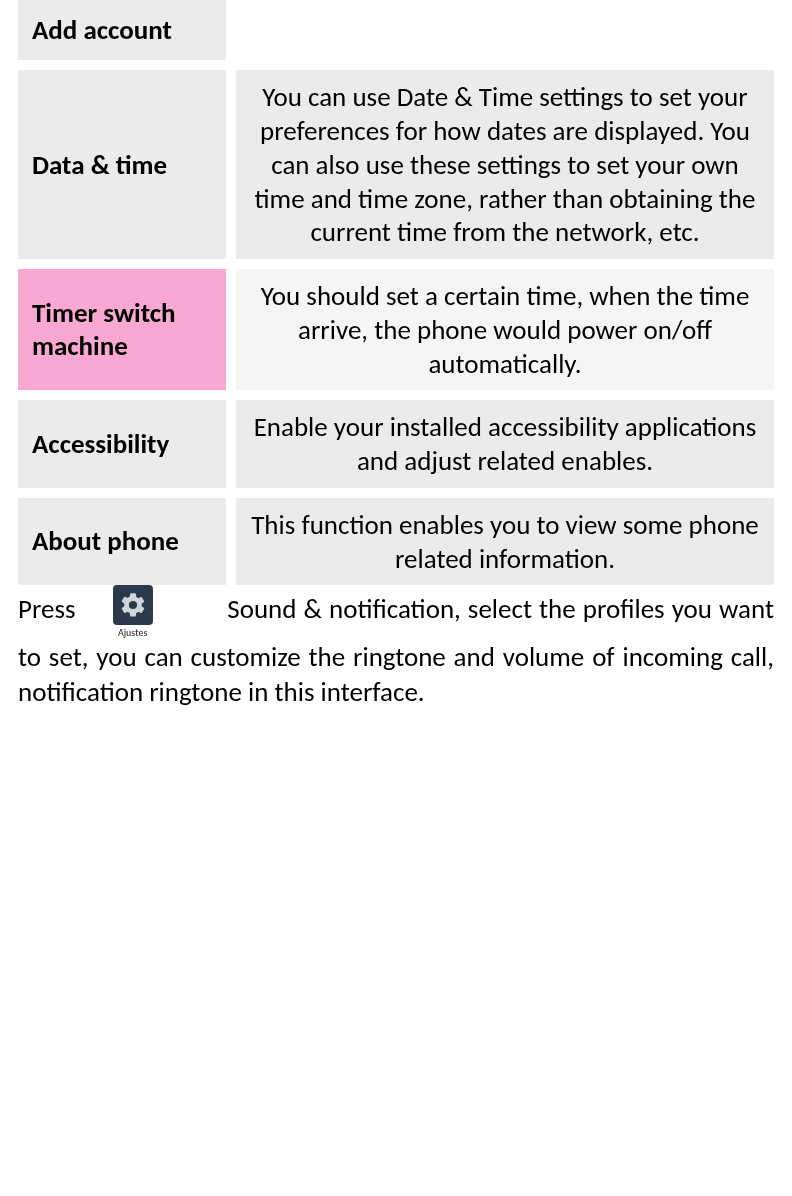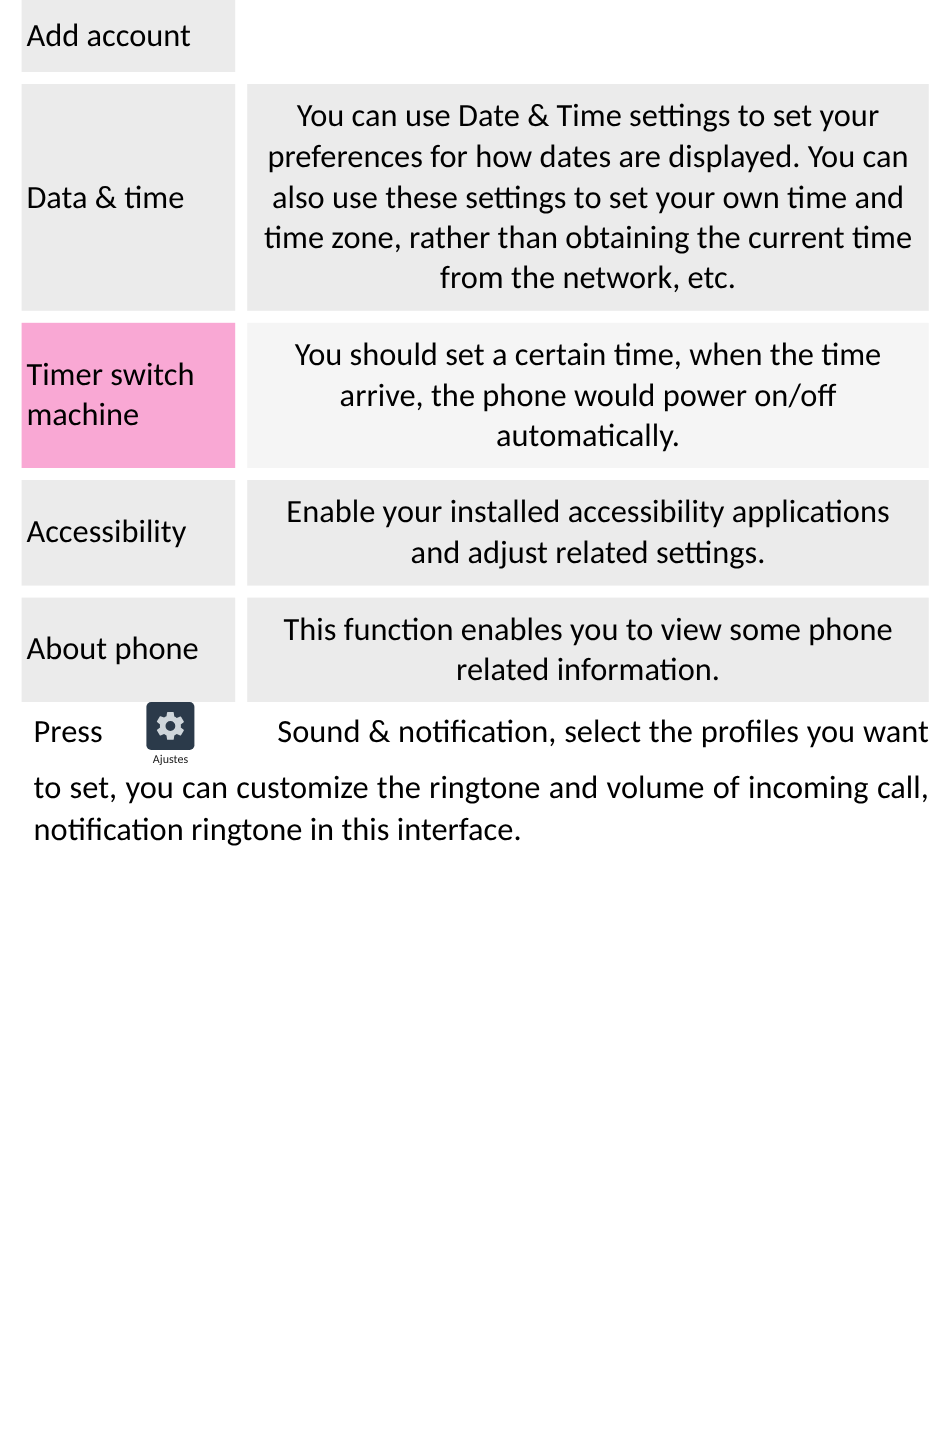--- a/index.html
+++ b/index.html
@@ -15,26 +15,26 @@
   .table {
     display: flex;
     flex-direction: column;
     gap: 10px;
   }
   .row {
     display: flex;
     gap: 10px;
   }
   .cell-label {
-    width: 178px;
+    width: 208px;
     background: #ebebeb;
-    padding: 14px 4px;
+    padding: 14px 14px;
     display: flex;
     align-items: center;
-    font-weight: normal;
+    font-weight: bold;
     font-size: 27px;
     line-height: 1.2;
   }
   .cell-label.alt { background: #f9a8d4; }
   .cell-desc {
     flex: 1;
     background: #ebebeb;
     padding: 10px 12px;
     display: flex;
     align-items: center;
@@ -48,21 +48,20 @@
     font-weight: bold;
     font-size: 36px;
     margin-top: 38px;
     margin-bottom: 8px;
   }
   .paragraph {
     font-size: 27px;
     line-height: 1.3;
     text-align: justify;
     display: block;
-    margin-left: 10px;
   }
   .icon-box {
     display: inline-flex;
     flex-direction: column;
     align-items: center;
     vertical-align: middle;
     margin: 0 4px 0 6px;
     padding-left: 24px;
   }
   .icon-gear {
@@ -96,21 +95,21 @@
       <div class="cell-desc">You can use Date &amp; Time settings to set your preferences for how dates are displayed. You can also use these settings to set your own time and time zone, rather than obtaining the current time from the network, etc.</div>
     </div>
 
     <div class="row">
       <div class="cell-label alt">Timer switch machine</div>
       <div class="cell-desc alt">You should set a certain time, when the time arrive, the phone would power on/off automatically.</div>
     </div>
 
     <div class="row">
       <div class="cell-label">Accessibility</div>
-      <div class="cell-desc">Enable your installed accessibility applications and adjust related settings.</div>
+      <div class="cell-desc">Enable your installed accessibility applications and adjust related enables.</div>
     </div>
 
     <div class="row">
       <div class="cell-label">About phone</div>
       <div class="cell-desc">This function enables you to view some phone related information.</div>
     </div>
 
   </div>
 
 

